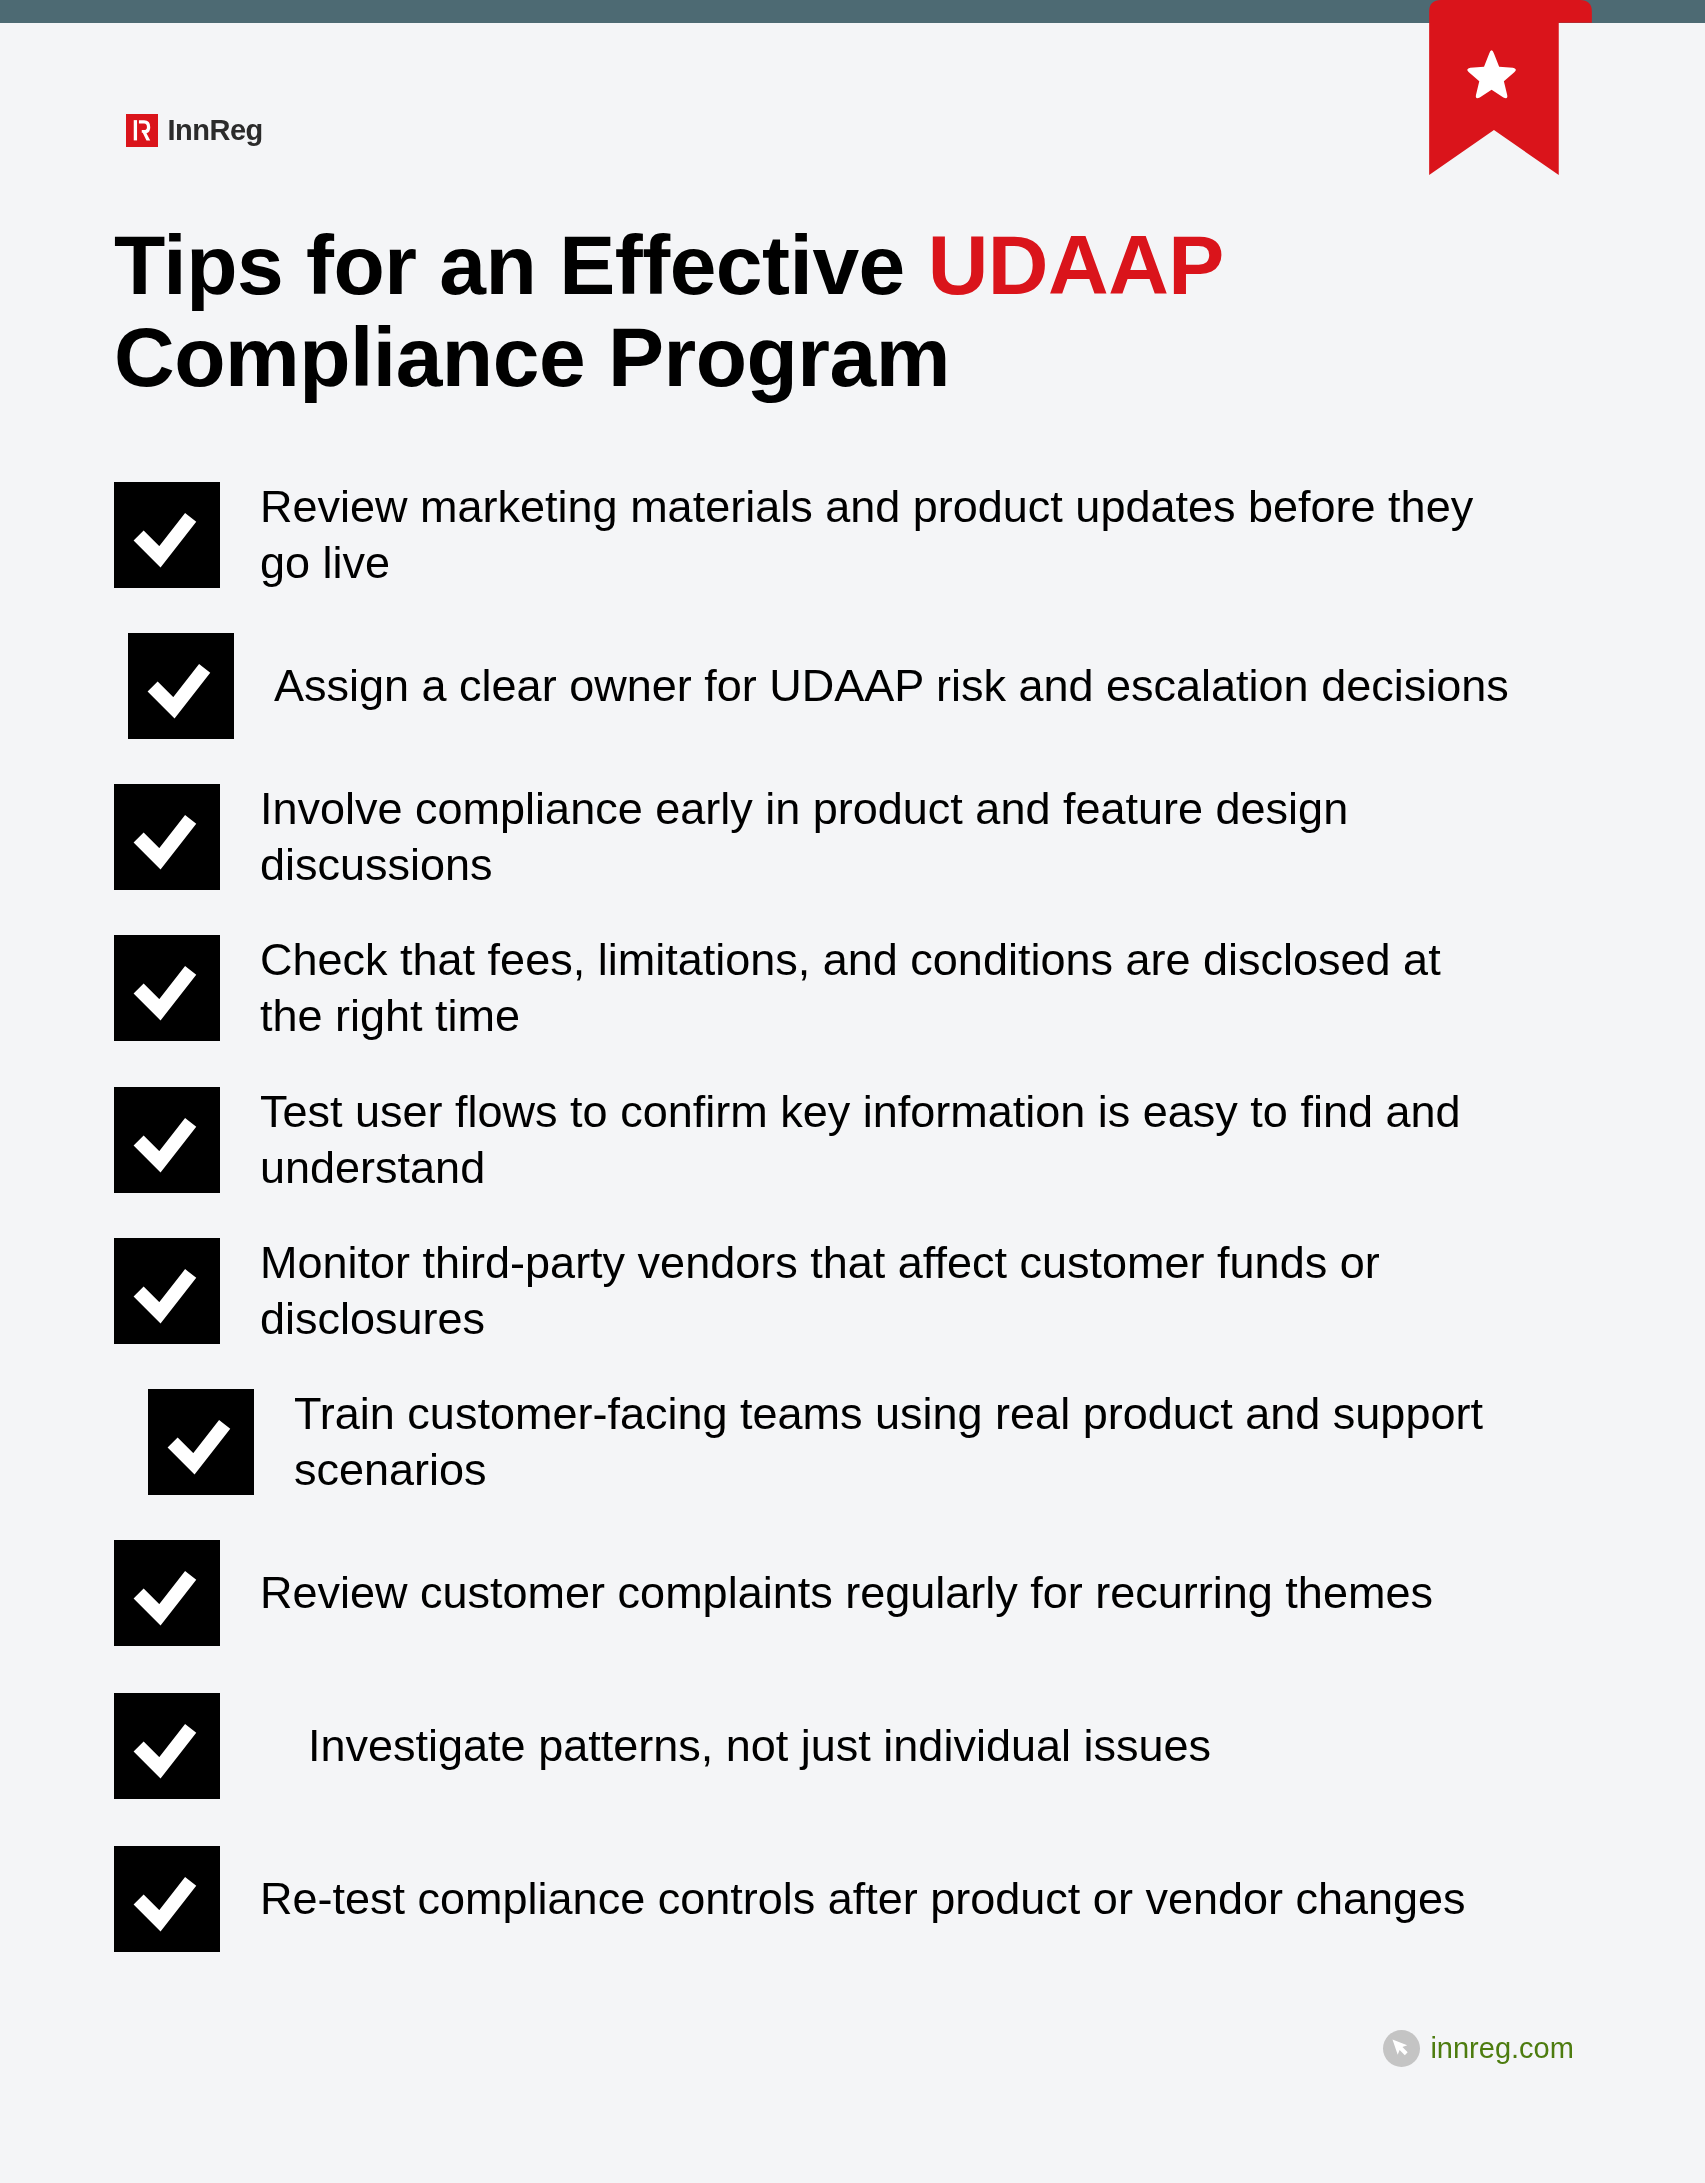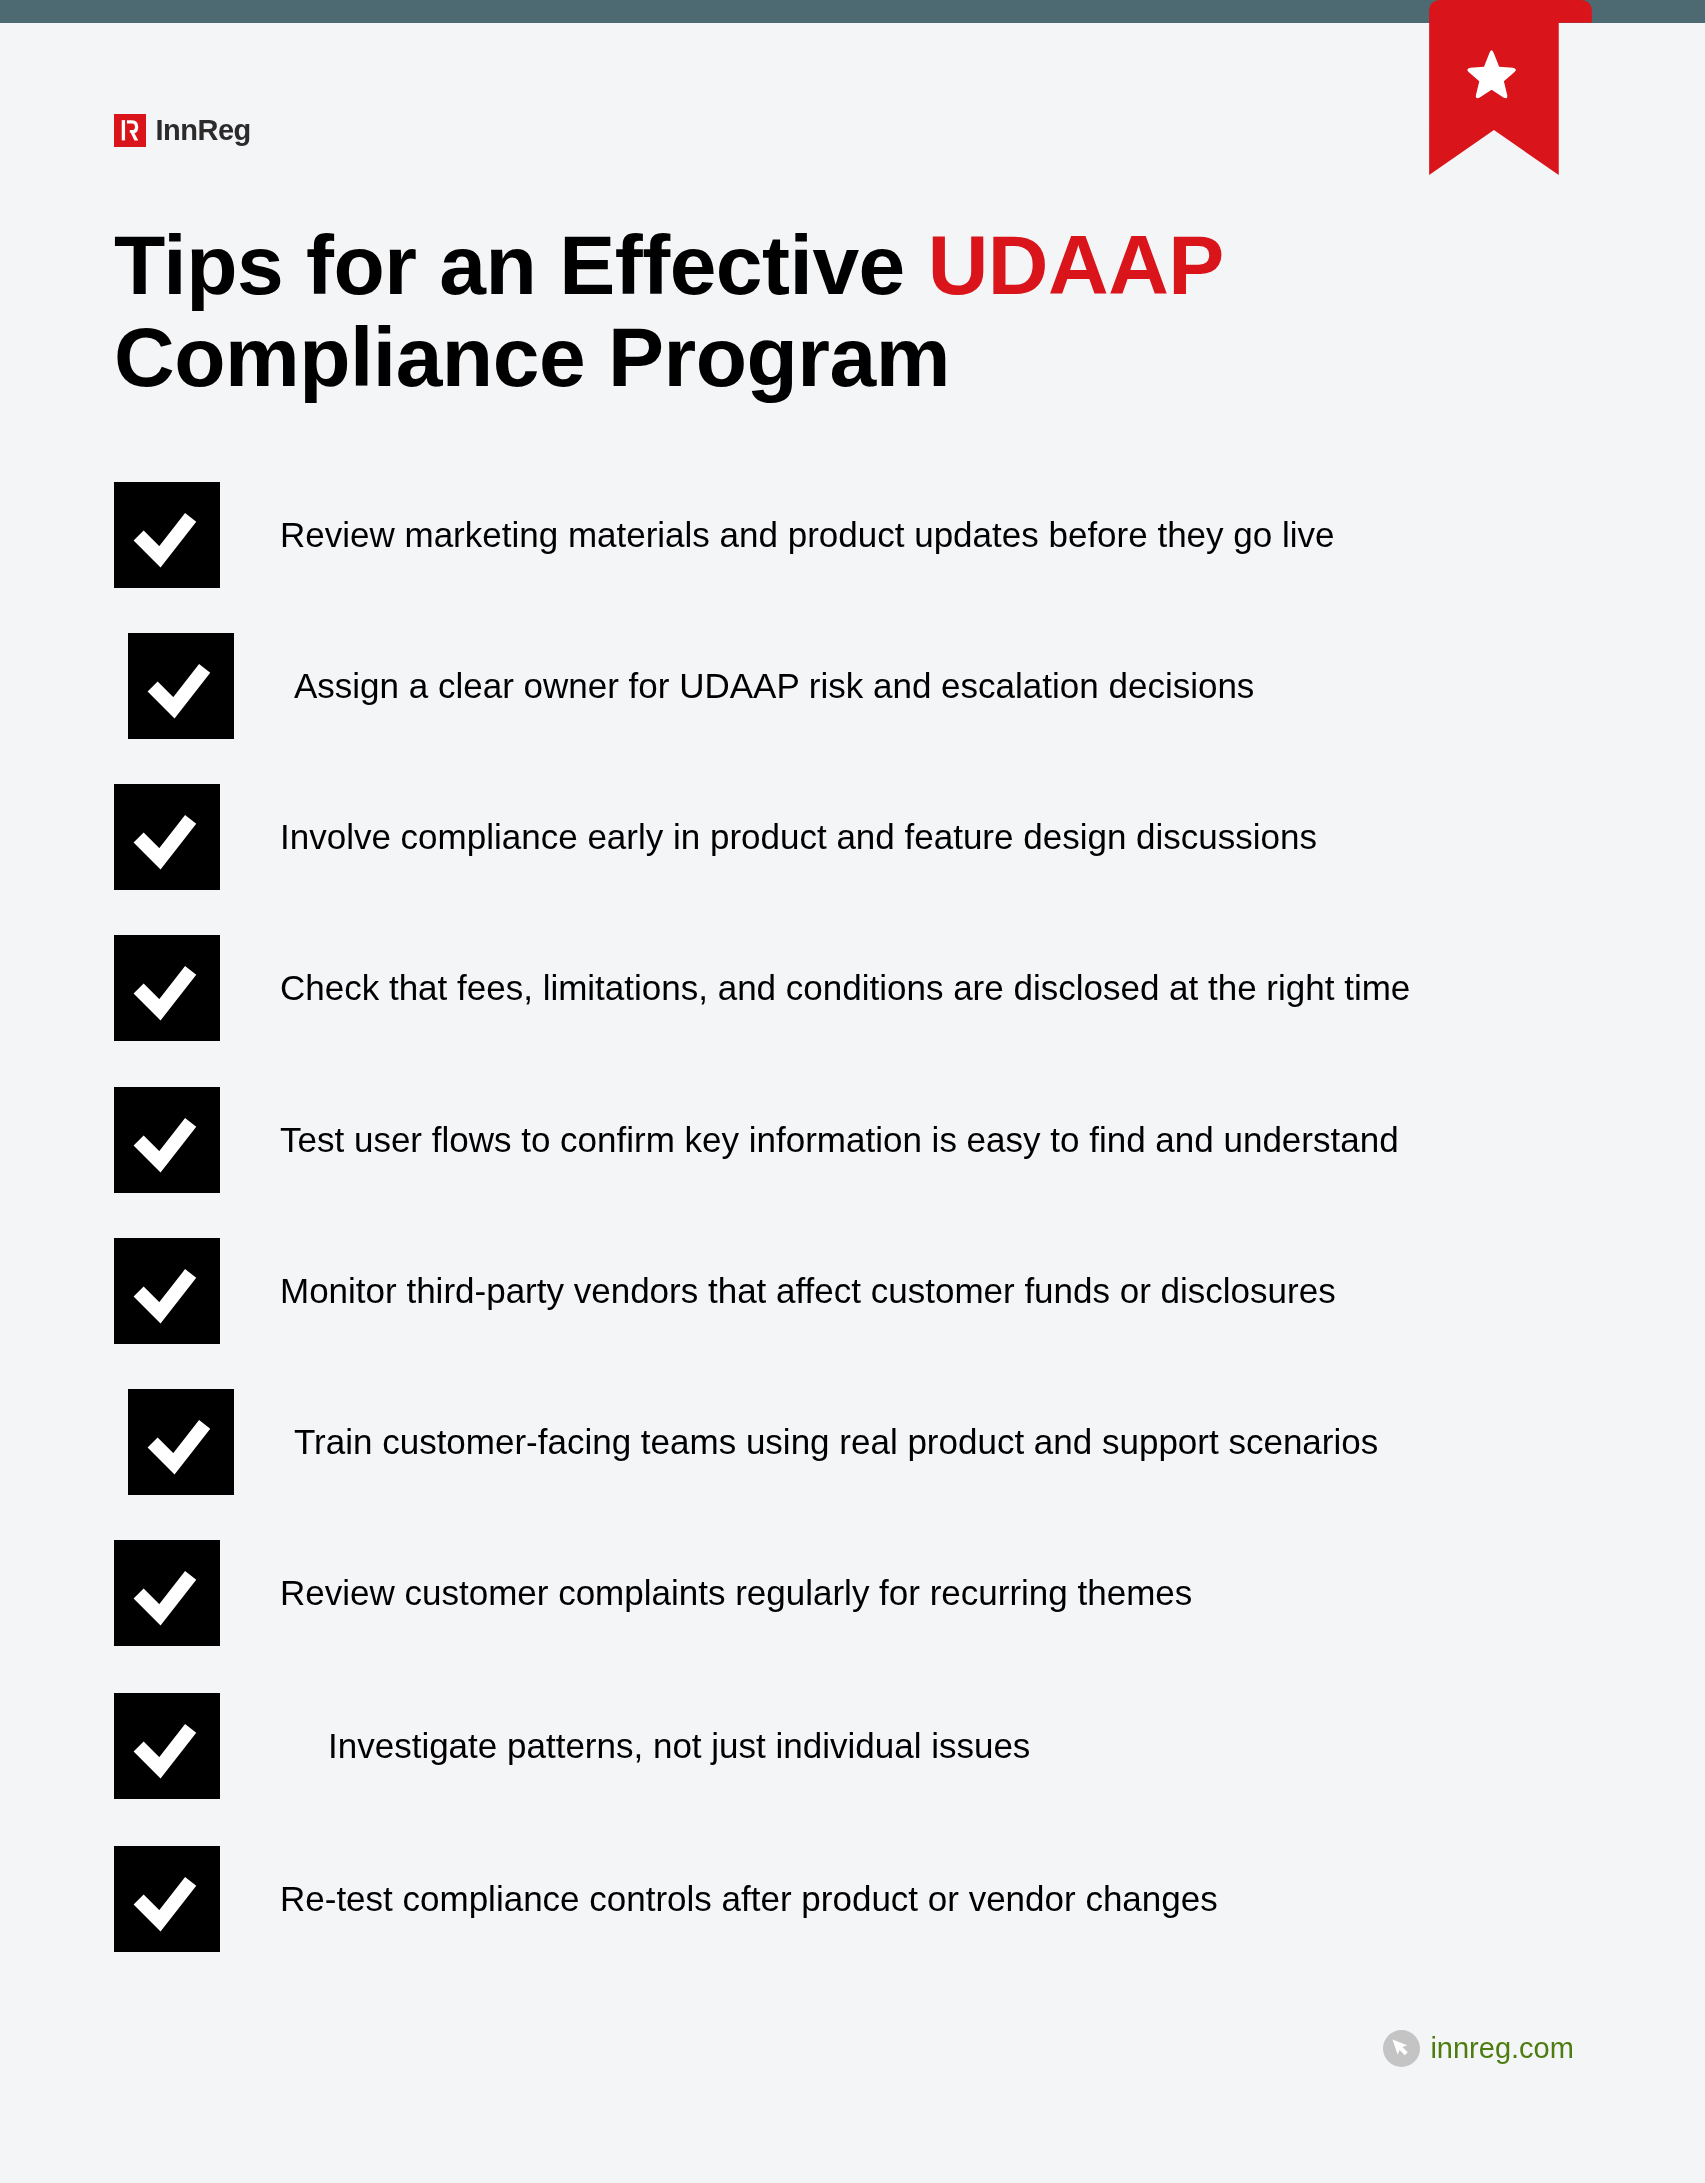--- a/index.html
+++ b/index.html
@@ -3,31 +3,31 @@
 <meta charset="utf-8">
 <style>
   html, body { margin: 0; padding: 0; }
   body {
     width: 1706px; height: 2183px; position: relative; overflow: hidden;
     background: #f4f5f7;
     font-family: "Liberation Sans", "DejaVu Sans", sans-serif;
   }
   .top-bar { position: absolute; left: 0; top: 0; width: 1706px; height: 23px; background: #4d6a73; }
   .bookmark { position: absolute; left: 1429px; top: 0; width: 163px; height: 175px; }
-  .logo { position: absolute; left: 114px; top: 114px; height: 33px; display: flex; align-items: center; }
+  .logo { position: absolute; left: 126px; top: 114px; height: 33px; display: flex; align-items: center; }
   .logo-mark { width: 32px; height: 33px; background: #da141b; position: relative; }
   .logo-mark svg { position: absolute; left: 0; top: 0; }
   .logo-text { margin-left: 9.5px; font-size: 29px; font-weight: bold; color: #2b2b2b; letter-spacing: -0.5px; line-height: 33px; }
   .title { position: absolute; left: 114px; top: 219px; font-size: 84px; font-weight: bold; color: #000; line-height: 92px; letter-spacing: -0.5px; }
   .title .accent { color: #da141b; }
   .list { position: absolute; left: 114px; top: 482px; width: 1421px; }
   .item { position: absolute; left: 0; width: 1421px; height: 106px; display: flex; align-items: center; }
   .check-box { width: 106px; height: 106px; background: #000; flex: 0 0 106px; position: relative; }
   .check-box svg { position: absolute; left: 0; top: 0; }
-  .item-text { margin-left: 60px; font-size: 35px; line-height: 56px; color: #000; width: 1241px; }
+  .item-text { margin-left: 40px; font-size: 45px; line-height: 56px; color: #000; width: 1241px; }
   .footer { position: absolute; left: 1383px; top: 2030px; height: 37px; display: flex; align-items: center; }
   .footer-icon { width: 37px; height: 37px; border-radius: 50%; background: #c4c4c4; position: relative; }
   .footer-icon svg { position: absolute; left: 0; top: 0; }
   .footer-text { margin-left: 10.4px; font-size: 29px; color: #4d7c0f; line-height: 37px; }
 </style>
 </head>
 <body>
 
 <div class="top-bar"></div>
 

